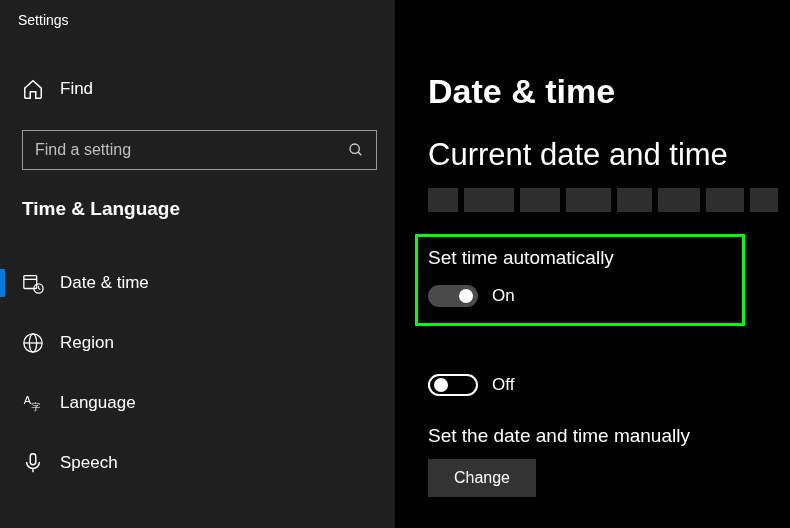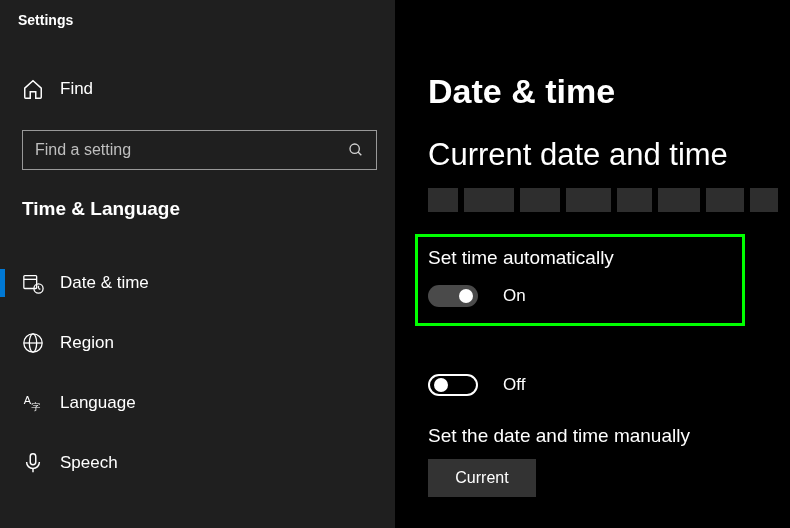--- a/index.html
+++ b/index.html
@@ -1,36 +1,36 @@
 <!DOCTYPE html>
 <html><head>
 <meta charset="utf-8">
 <style>
 html,body{margin:0;padding:0;width:790px;height:528px;background:#000;font-family:"Segoe UI",Arial,sans-serif;color:#fff;overflow:hidden}
 .sidebar{position:absolute;left:0;top:0;width:395px;height:528px;background:#1f1f1f}
 .main{position:absolute;left:395px;top:0;width:395px;height:528px;background:#000}
-.win-title{position:absolute;left:18px;top:12px;font-size:14px;color:#fff;font-weight:700}
+.win-title{position:absolute;left:18px;top:12px;font-size:14px;color:#fff;font-weight:400}
 .home-row{position:absolute;left:22px;top:78px;display:flex;align-items:center;cursor:pointer}
 .home-row .icon{width:22px;height:22px;margin-right:16px}
 .home-row span.lbl{font-size:17px}
 .search-box{position:absolute;left:22px;top:130px;width:355px;height:40px;border:1px solid #999;background:transparent;display:flex;align-items:center;justify-content:space-between;padding:12px 12px;box-sizing:border-box}
 .search-box .placeholder{color:#bfbfbf;font-size:16px}
 .search-icon{color:#fff;opacity:.8}
 .section-title{position:absolute;left:22px;top:198px;font-size:19px;font-weight:700}
 .nav-item{position:absolute;left:0;width:100%;display:flex;align-items:center;padding-left:22px;box-sizing:border-box;cursor:pointer;height:36px}
 .nav-item .icon{width:22px;height:22px;margin-right:16px;flex-shrink:0;display:flex;align-items:center;justify-content:center}
 .nav-item span.lbl{font-size:17px}
 .nav-selected-bar{position:absolute;left:0;width:5px;height:28px;background:#0078d4}
 .main-title{position:absolute;left:33px;top:72px;font-size:34px;font-weight:600}
 .sub-title{position:absolute;left:33px;top:137px;font-size:31px;font-weight:400}
 .redact{position:absolute;left:33px;top:188px;display:flex;gap:6px}
 .redact div{height:24px;background:#2e2e2e}
 .highlight-box{position:absolute;left:20px;top:234px;width:330px;height:92px;border:3px solid #00ff00;box-sizing:border-box}
 .setting-label{position:absolute;left:33px;font-size:19px}
-.toggle-row{position:absolute;left:33px;display:flex;align-items:center;gap:25px}
+.toggle-row{position:absolute;left:33px;display:flex;align-items:center;gap:14px}
 .toggle{width:50px;height:22px;border-radius:11px;position:relative;cursor:pointer}
 .toggle .knob{position:absolute;width:14px;height:14px;border-radius:50%;top:4px}
 .toggle.on{background:#4a4a4a}
 .toggle.on .knob{background:#fff;right:5px}
 .toggle.off{background:transparent;border:2px solid #fff;box-sizing:border-box}
 .toggle.off .knob{background:#fff;left:4px;top:2px}
 .toggle-lbl{font-size:17px}
 .change-btn{position:absolute;left:33px;top:459px;width:108px;height:38px;background:#333;display:flex;align-items:center;justify-content:center;font-size:16px;cursor:pointer}
 svg{display:block}
 </style>
@@ -135,16 +135,16 @@
 
   <div class="toggle-row" style="top:374px">
     <div class="toggle off">
         <div class="knob"></div>
       </div>
     <span class="toggle-lbl">Off</span>
   </div>
 
   <div class="setting-label" style="top:425px">Set the date and time manually</div>
   <div class="change-btn">
-      <span>Current</span>
+      <span>Change</span>
     </div>
 
 </div>
 
 </body></html>

